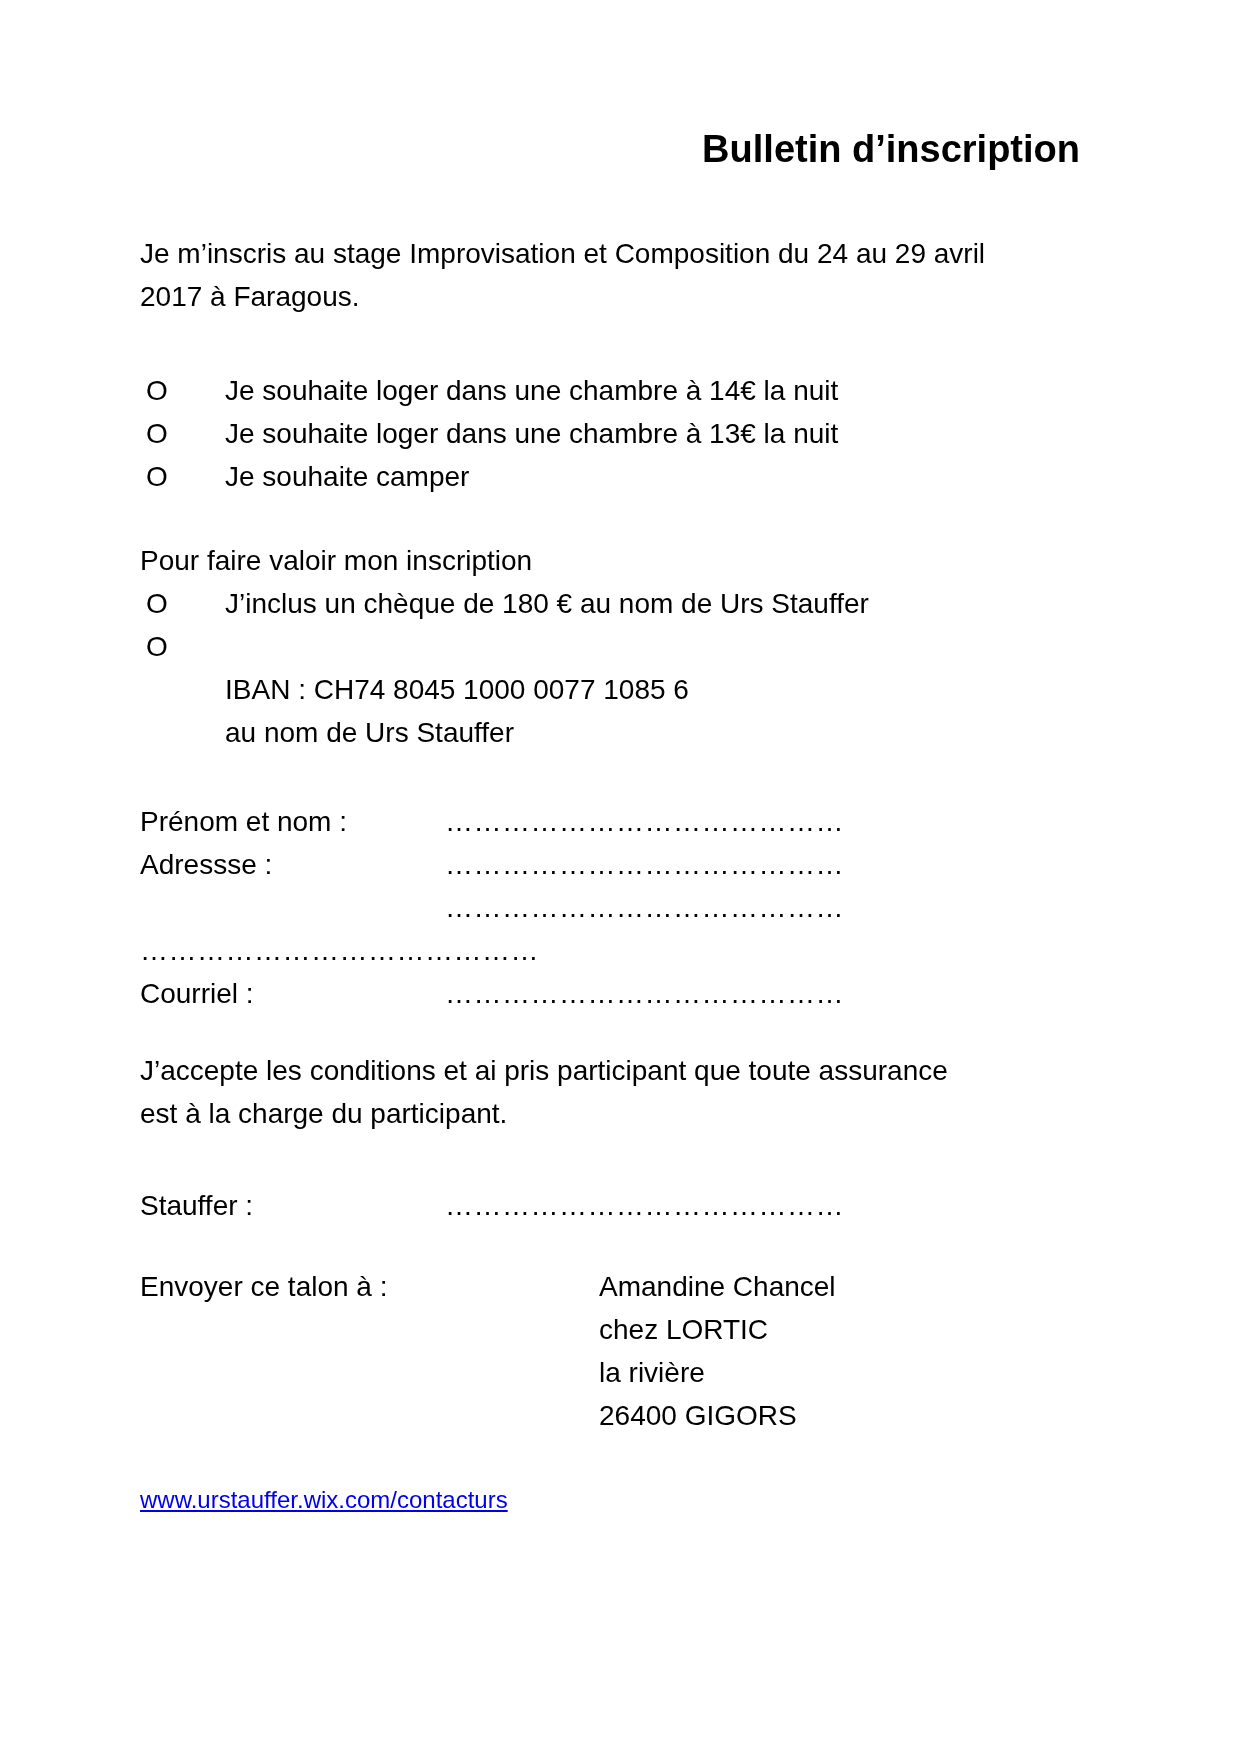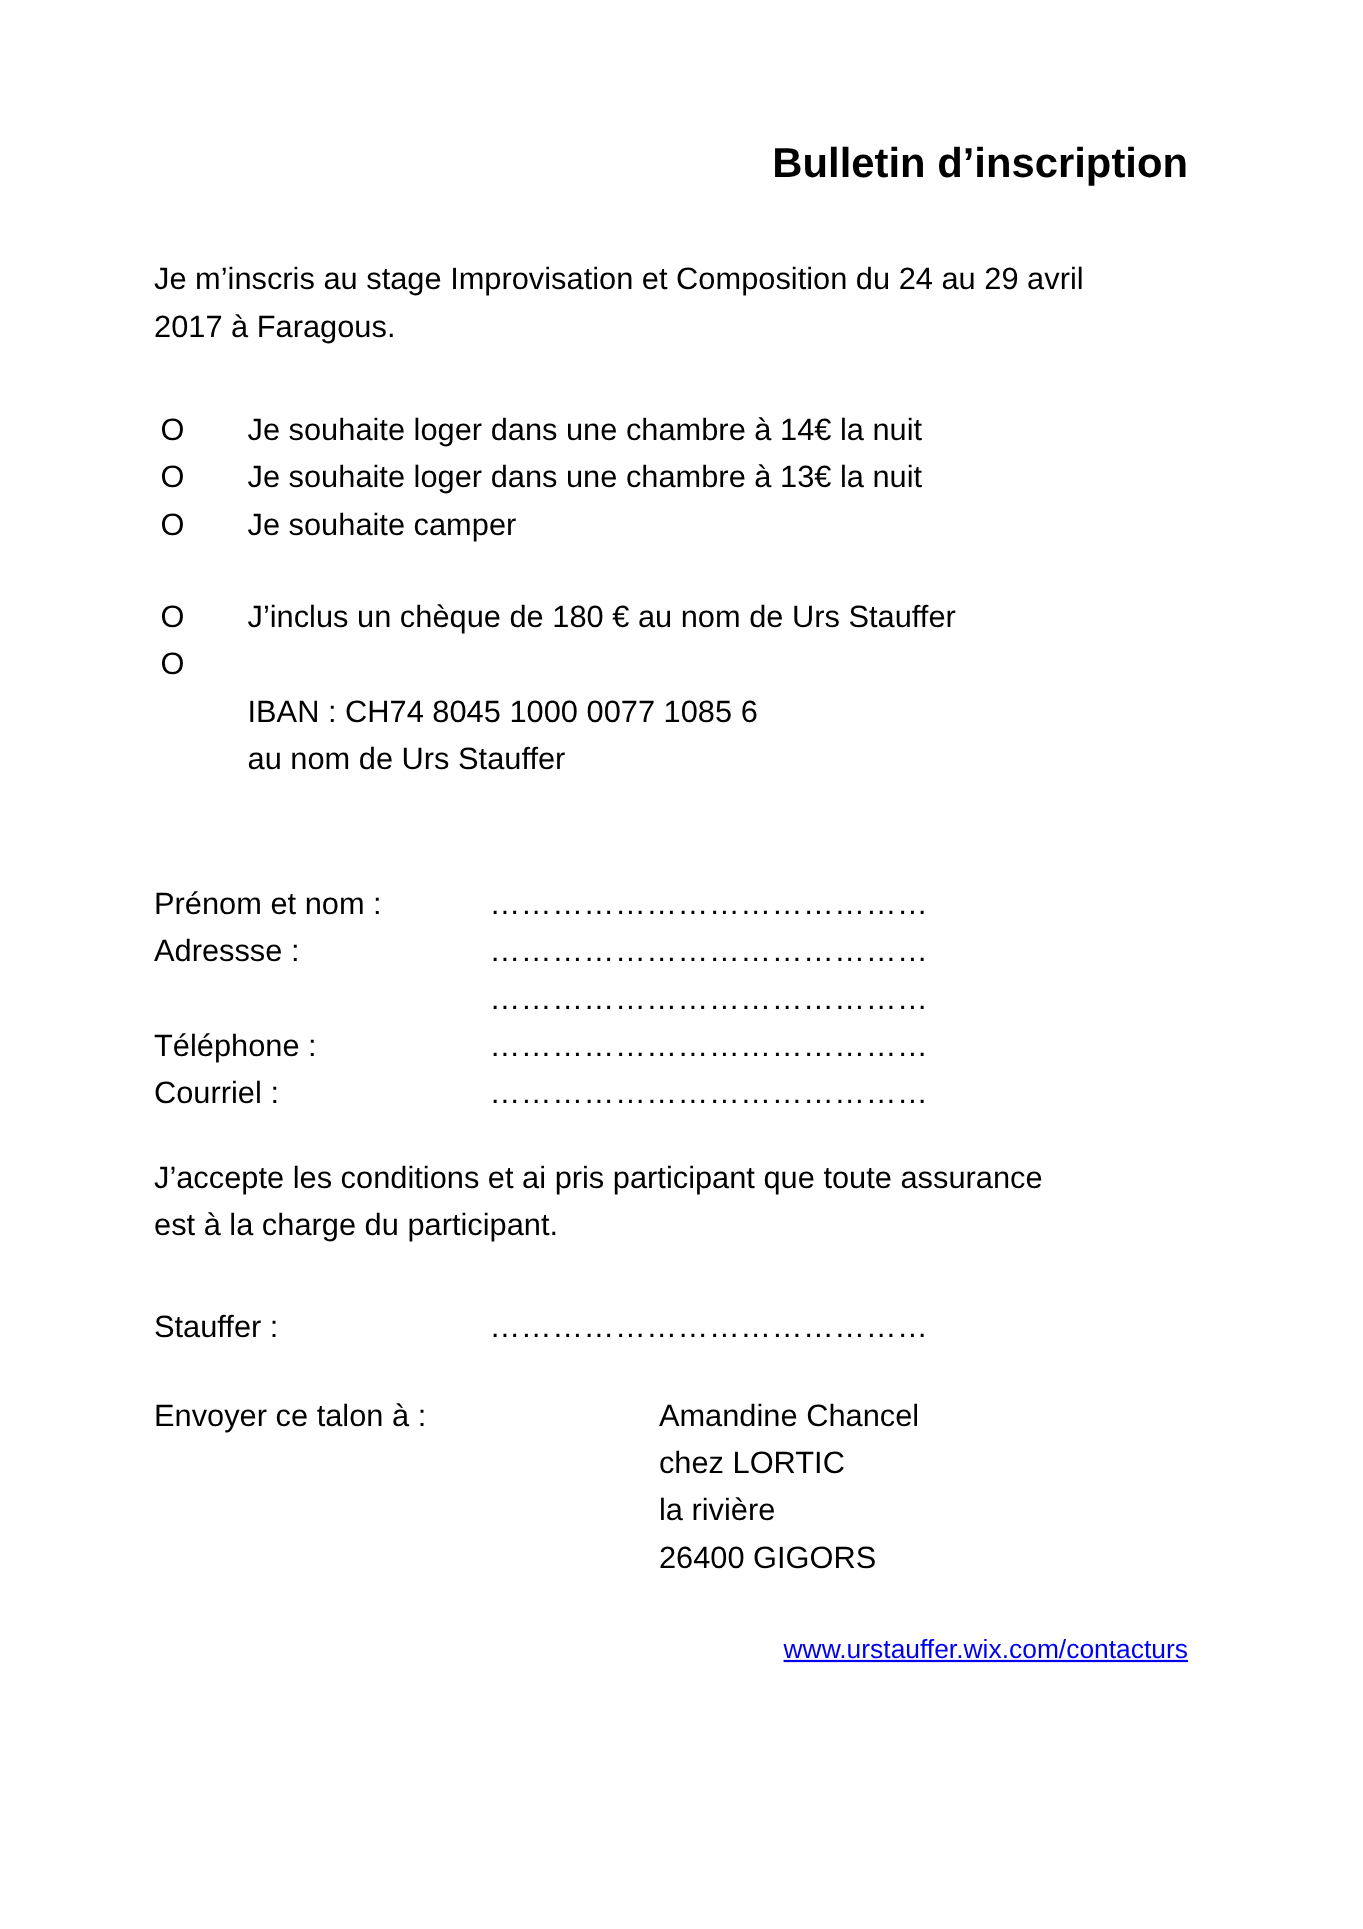--- a/index.html
+++ b/index.html
@@ -27,21 +27,21 @@
     font-weight: bold;
   }
 
   .intro   { top: 232px; }
   .options { top: 369px; }
   .payment { top: 539px; }
   .fields  { top: 800px; }
   .accept  { top: 1049px; }
   .sigrow  { top: 1184px; }
   .send    { top: 1265px; width: 940px; }
-  .linkline{ top: 1478px; width: 940px; text-align: right; font-size: 24px; line-height: 43px; }
+  .linkline{ top: 1478px; width: 940px; text-align: left; font-size: 24px; line-height: 43px; }
 
   .row { display: flex; }
   .bullet { width: 85px; flex: 0 0 85px; padding-left: 6px; box-sizing: border-box; }
   .indent { padding-left: 85px; }
   .italic { }
 
   .frow { display: flex; }
   .flabel { width: 305px; flex: 0 0 305px; }
   .dots { white-space: nowrap; letter-spacing: 0.5px; }
 
@@ -71,20 +71,21 @@
         <span class="bullet">O</span>
         <span>Je souhaite loger dans une chambre à 13€ la nuit</span>
       </div>
       <div class="row">
         <span class="bullet">O</span>
         <span>Je souhaite camper</span>
       </div>
     </div>
 
     <div class="block payment">
+      <div>Pour faire valoir mon inscription</div>
       <div class="row">
         <span class="bullet">O</span>
         <span>J’inclus un chèque de 180 € au nom de Urs Stauffer</span>
       </div>
       <div class="row">
         <span class="bullet">O</span>
       </div>
       <div class="indent">IBAN : CH74 8045 1000 0077 1085 6</div>
       <div class="indent">au nom de Urs Stauffer</div>
     </div>
@@ -96,21 +97,20 @@
       </div>
       <div class="frow">
         <span class="flabel">Adressse :</span>
         <span class="dots">……………………………………</span>
       </div>
       <div class="frow">
         <span class="flabel"></span>
         <span class="dots">……………………………………</span>
       </div>
       <div class="frow">
-        <span class="flabel">Téléphone :</span>
         <span class="dots">……………………………………</span>
       </div>
       <div class="frow">
         <span class="flabel">Courriel :</span>
         <span class="dots">……………………………………</span>
       </div>
     </div>
 
     <div class="block accept">
       <div>J’accepte les conditions et ai pris participant que toute assurance</div>

